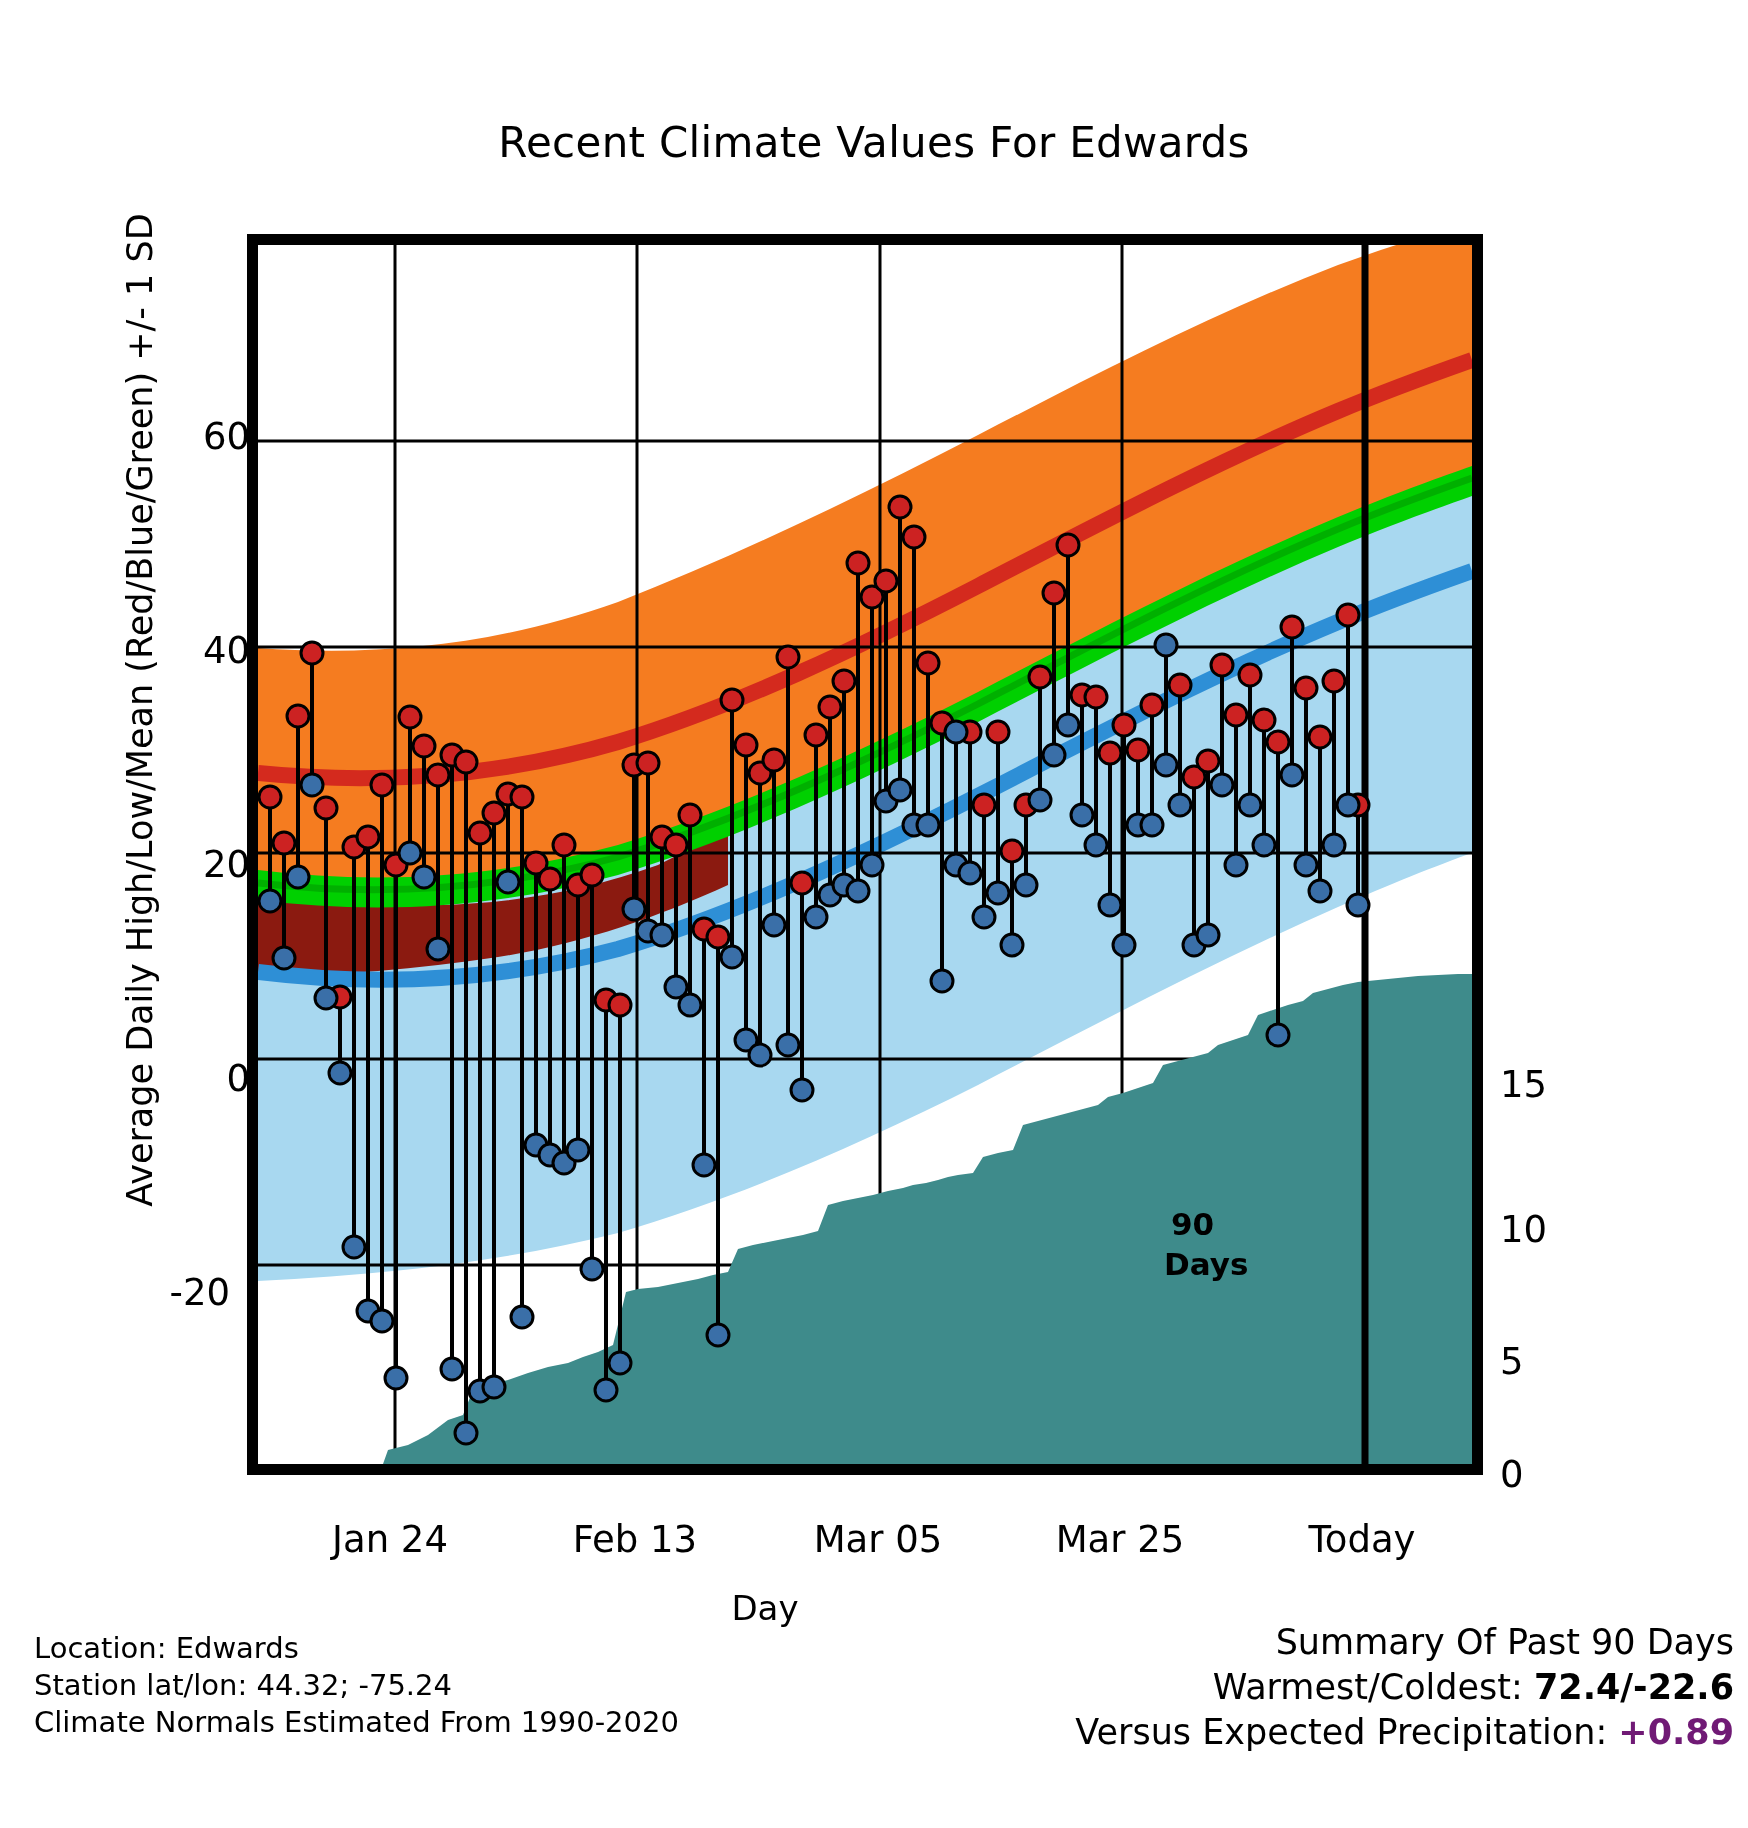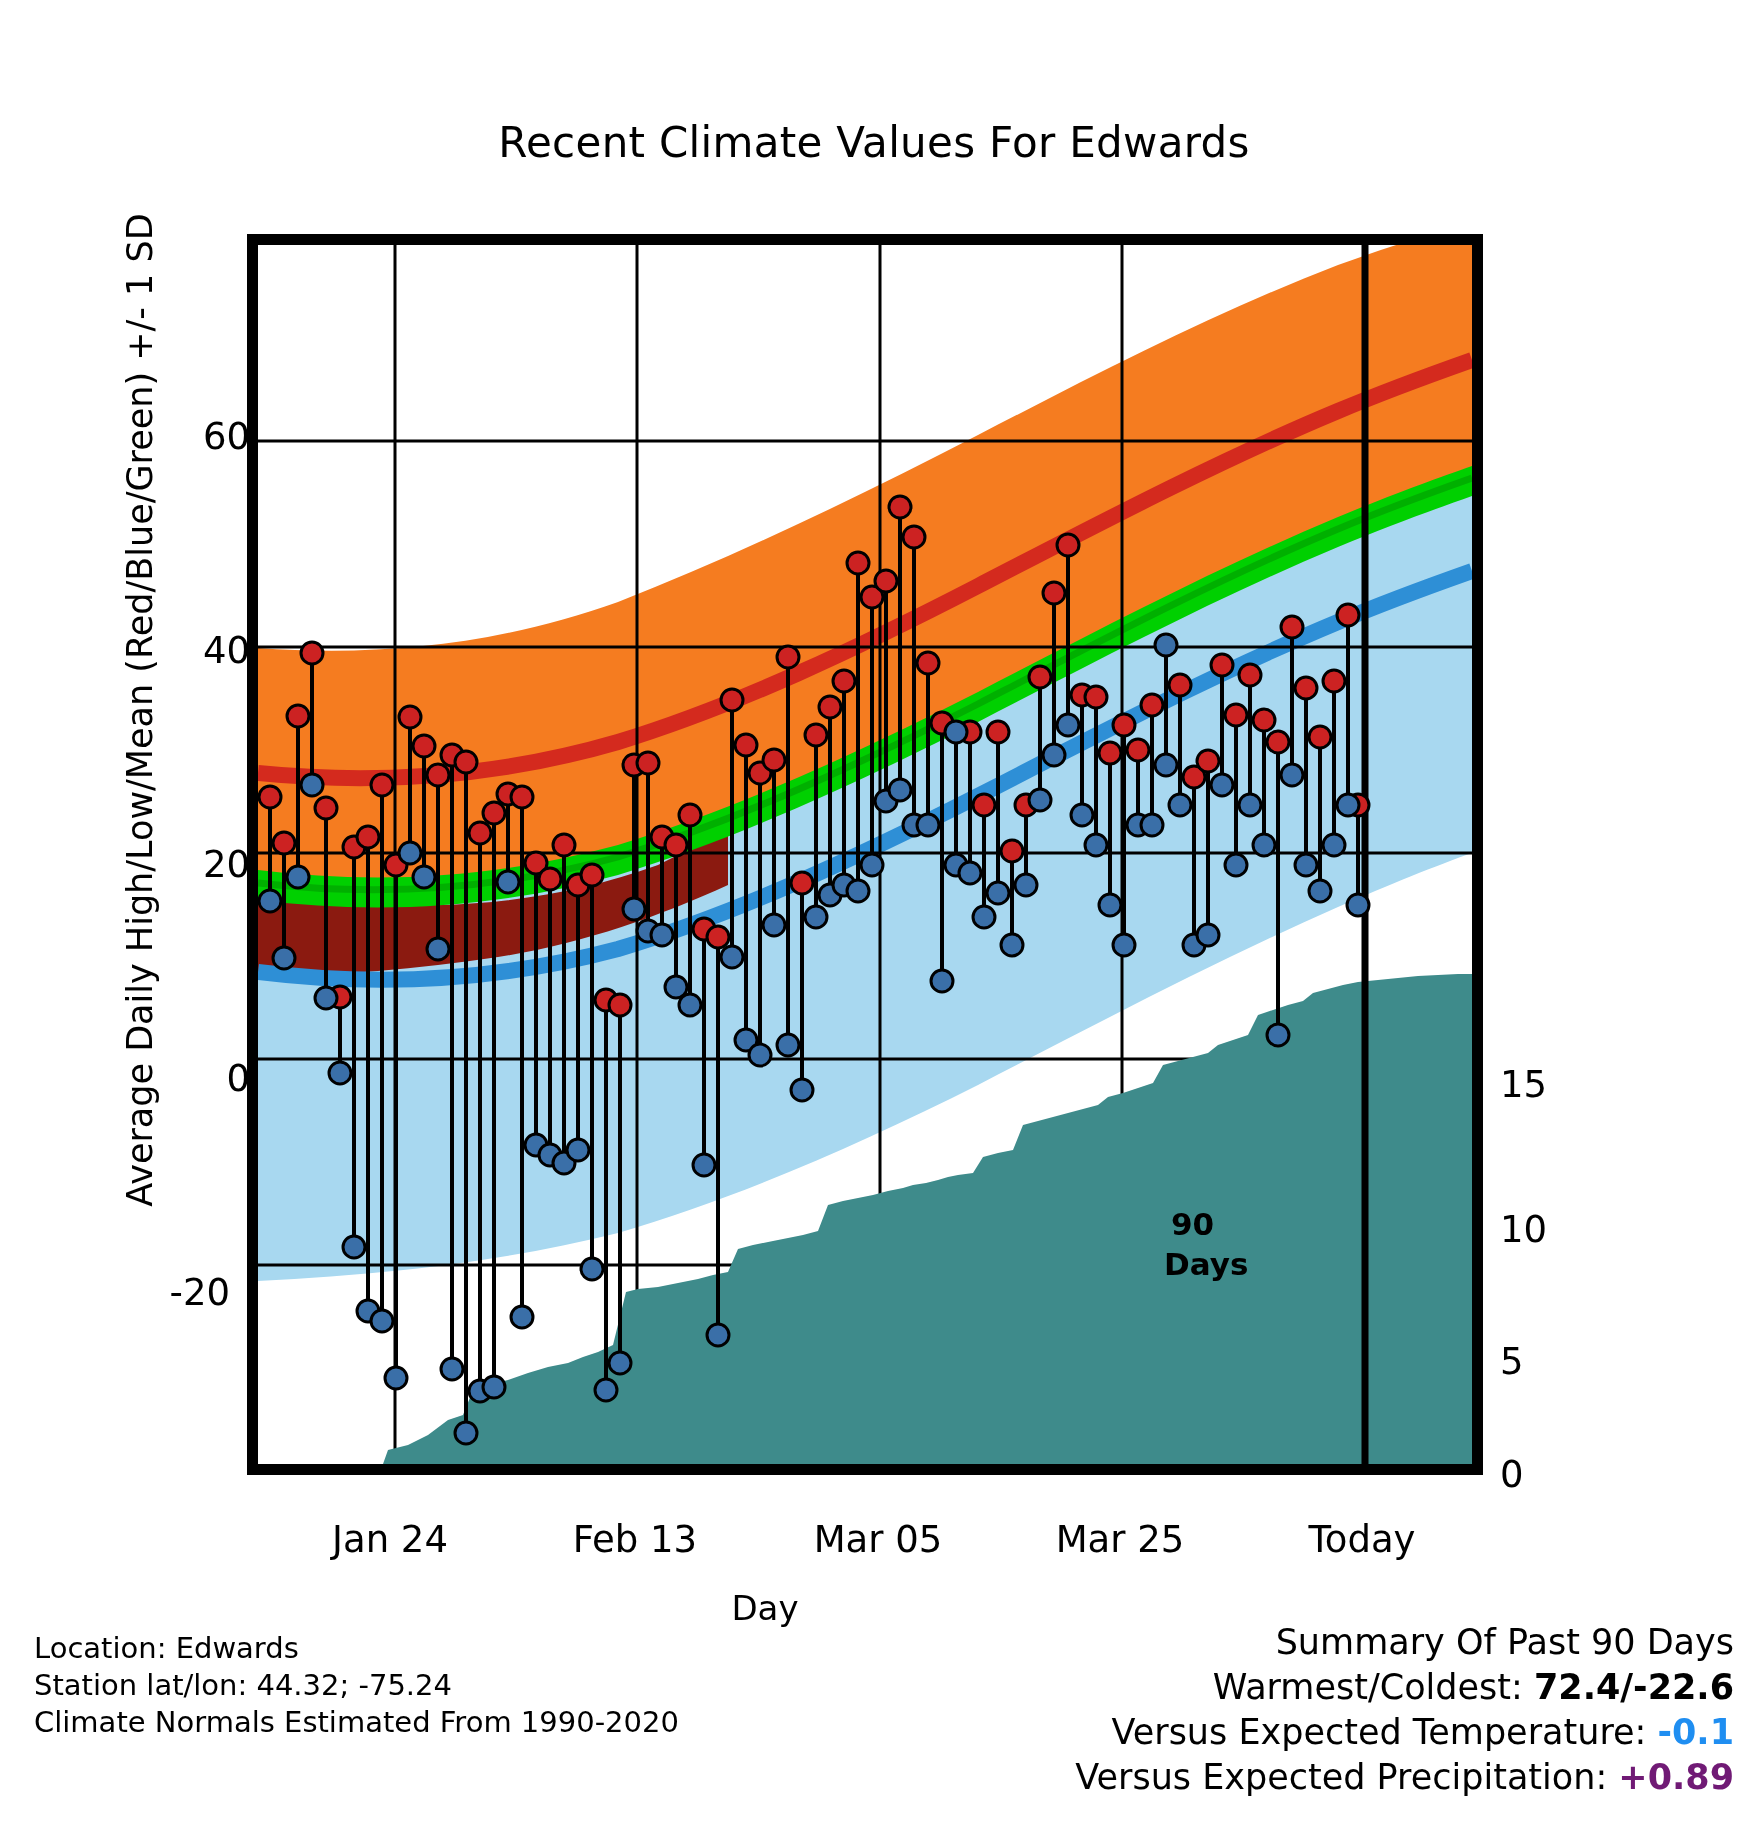--- a/index.html
+++ b/index.html
@@ -445,22 +445,18 @@
     <div>Climate Normals Estimated From 1990-2020</div>
   </div>
 
   <div id="summary">
     <div class="row">Summary Of Past 90 Days</div>
     <div class="row">
       <span>Warmest/Coldest:</span>
       <span class="b">72.4/-22.6</span>
     </div>
     <div class="row">
-      <span>Versus Expected Temperature:</span>
-      <span class="val-temp">-0.1</span>
-    </div>
-    <div class="row">
       <span>Versus Expected Precipitation:</span>
       <span class="val-pcpn">+0.89</span>
     </div>
   </div>
 
 </div>
 
 </body></html>

